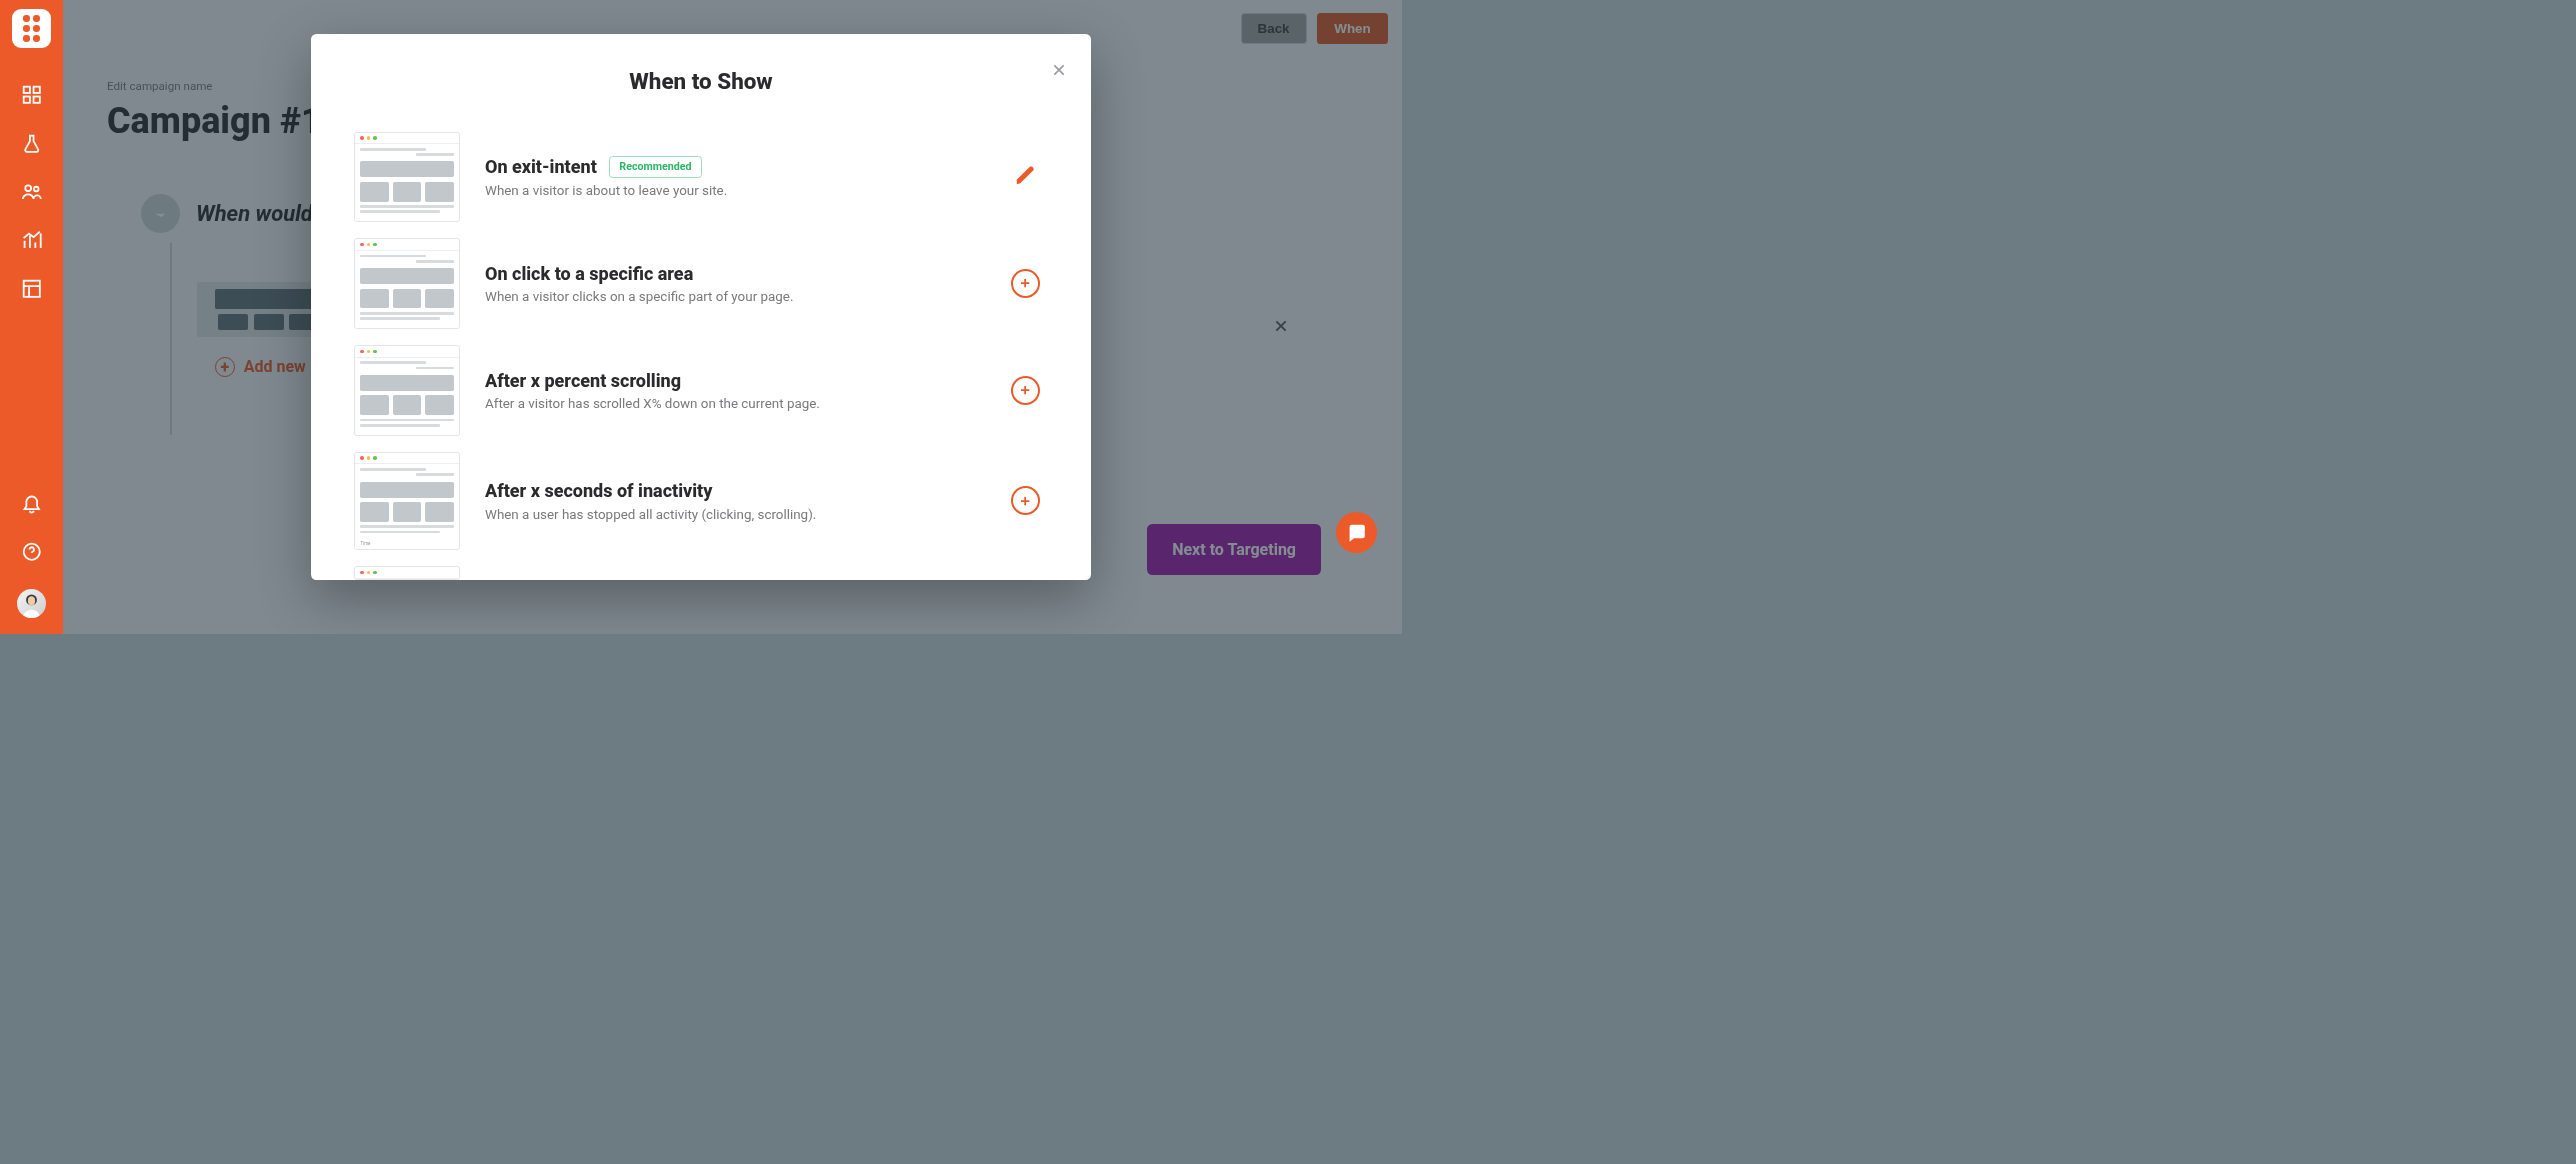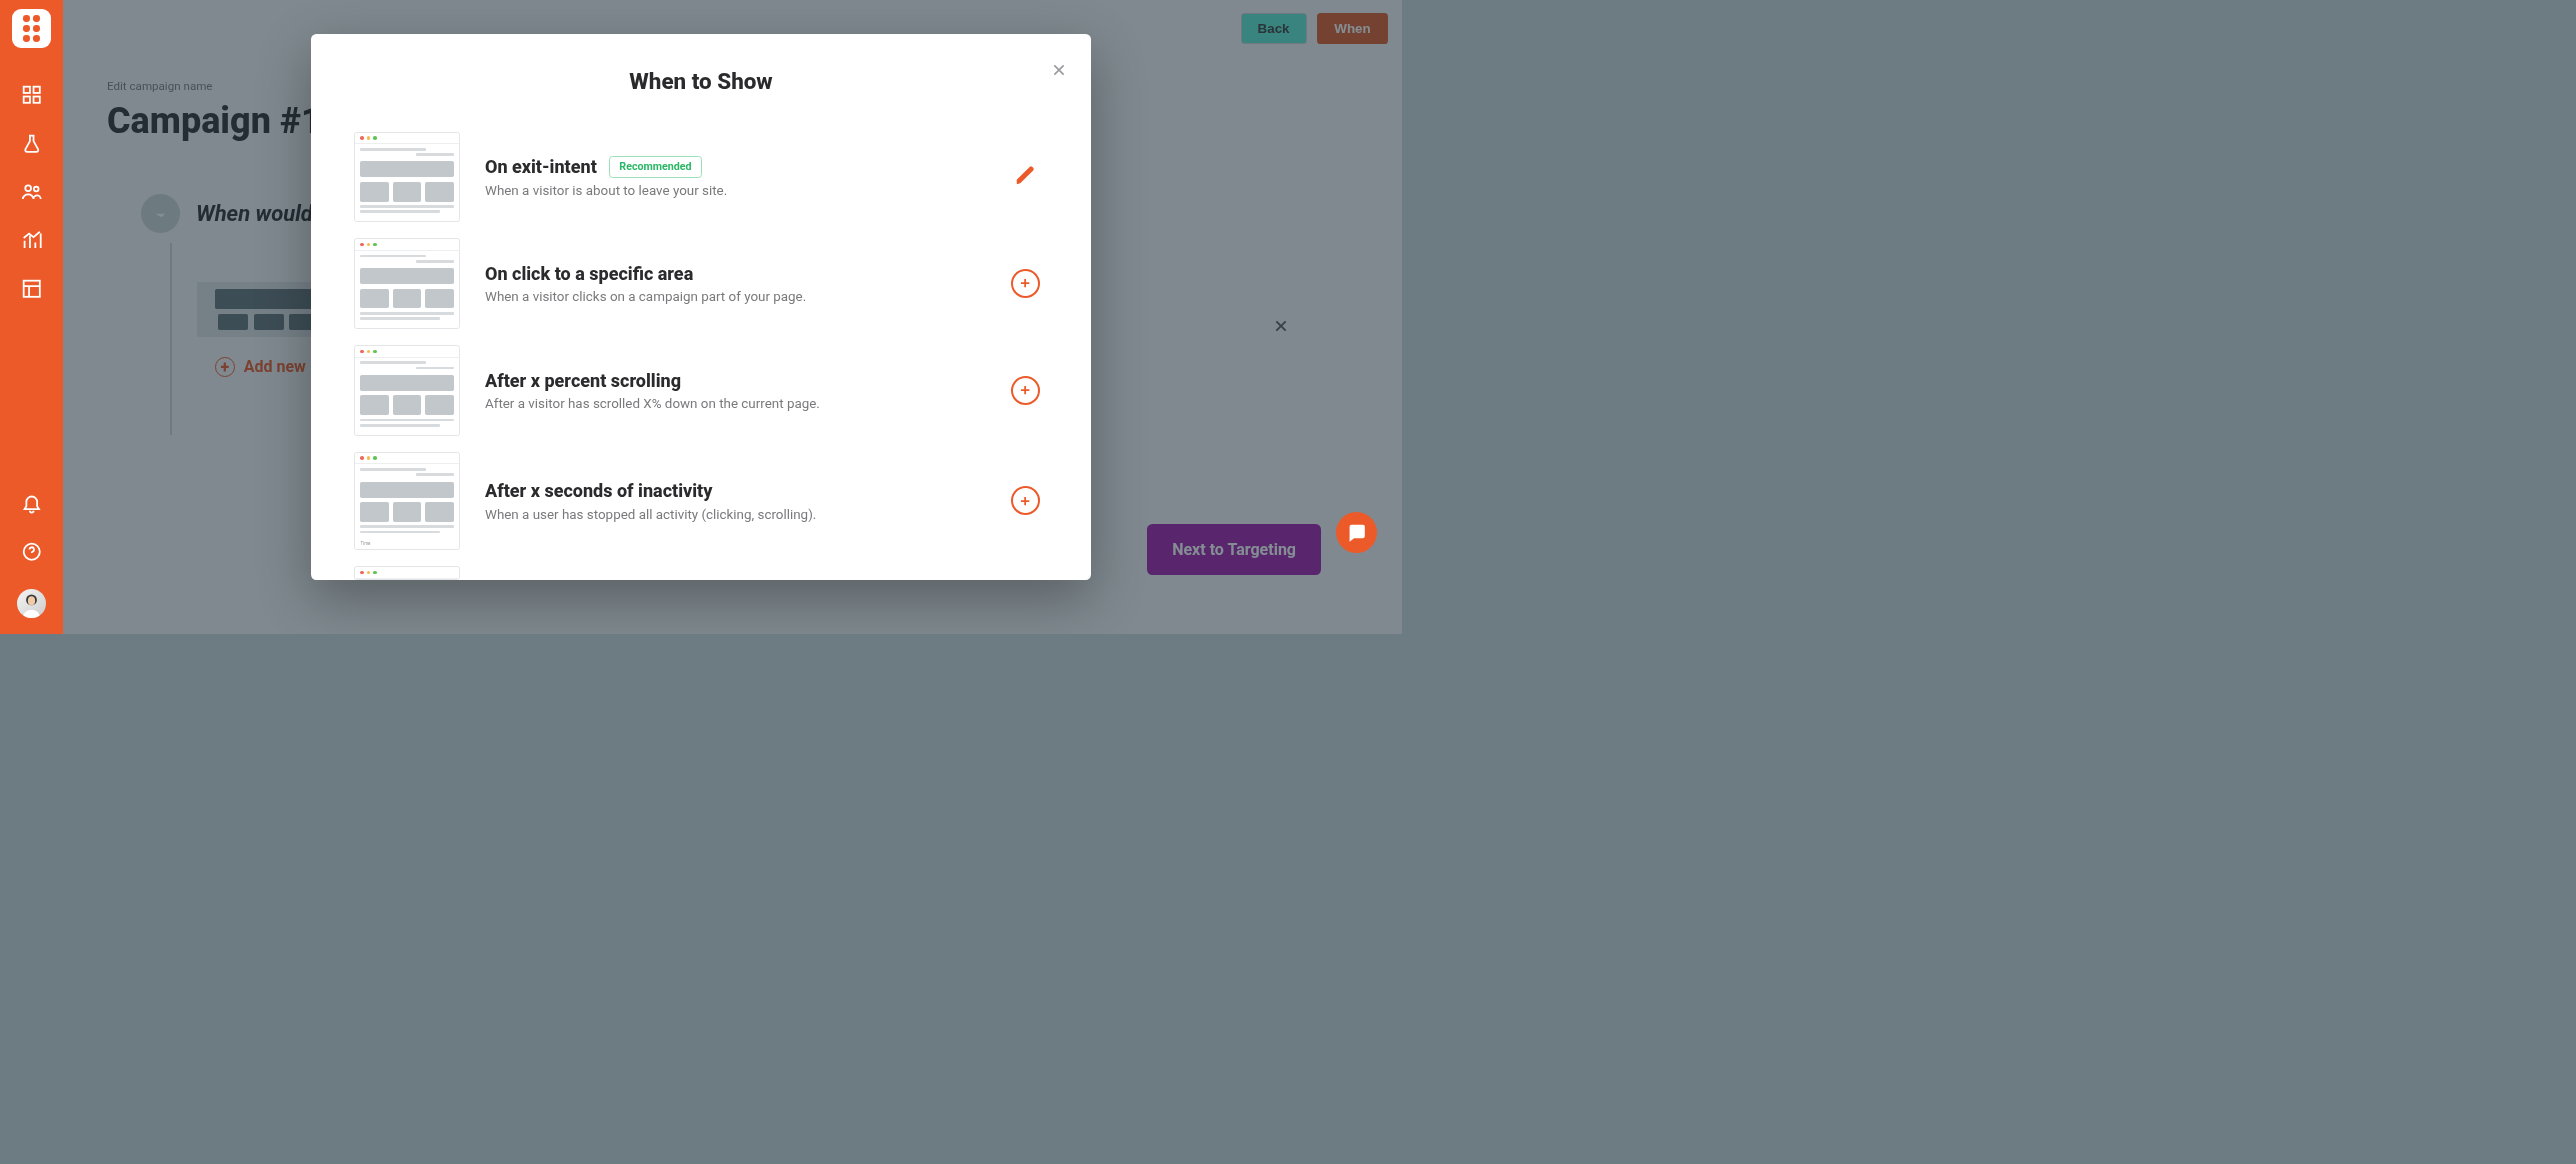--- a/index.html
+++ b/index.html
@@ -82,21 +82,21 @@
     z-index: 3;
   }
   .btn {
     font-size: 13.4px; font-weight: 600;
     padding: 7.2px 16px;
     border-radius: 3.6px;
     border: 0.9px solid transparent;
     cursor: pointer;
   }
   .btn-back {
-    background: #5eead4;
+    background: #a3a3a3;
     border: 0.9px solid #d0d3d7;
     color: #3b3b3b;
     text-align: center;
   }
   .btn-next {
     background: #e05a2a;
     color: #fff;
     font-weight: 700;
   }
 
@@ -476,21 +476,21 @@
               <div></div>
             </div>
             <div class="thumb-line"></div>
             <div class="thumb-line" style="width:85%"></div>
           </div>
         </div>
         <div class="opt-text">
           <div class="opt-title-row">
             <div class="opt-title">On click to a specific area</div>
           </div>
-          <div class="opt-desc">When a visitor clicks on a campaign part of your page.</div>
+          <div class="opt-desc">When a visitor clicks on a specific part of your page.</div>
         </div>
         <div class="opt-action">
           <span class="add-circle">
             <svg viewBox="0 0 24 24" fill="none">
               <path d="M12 5v14M5 12h14"></path>
             </svg>
           </span>
         </div>
       </div>
       <div class="option-row">

